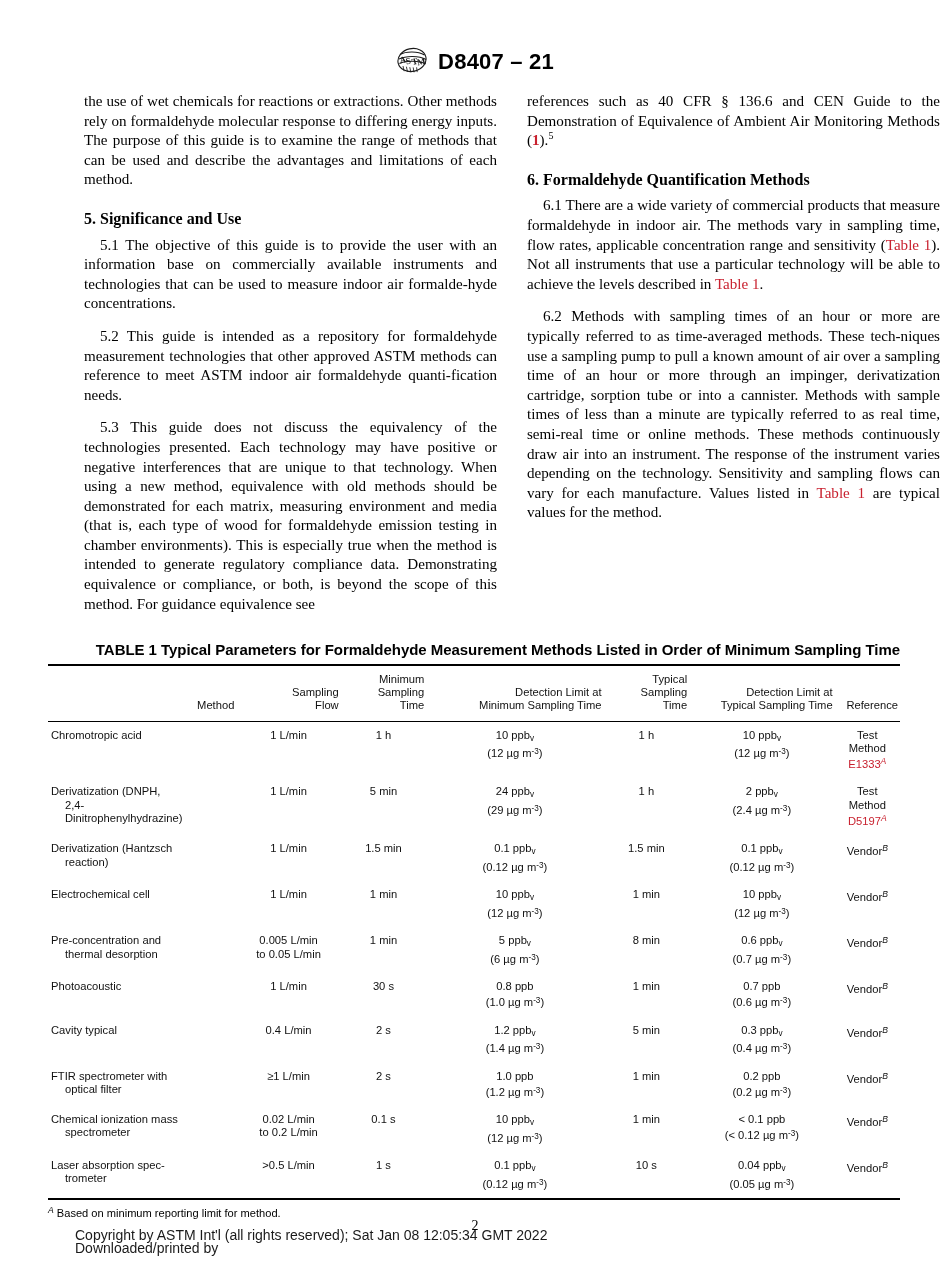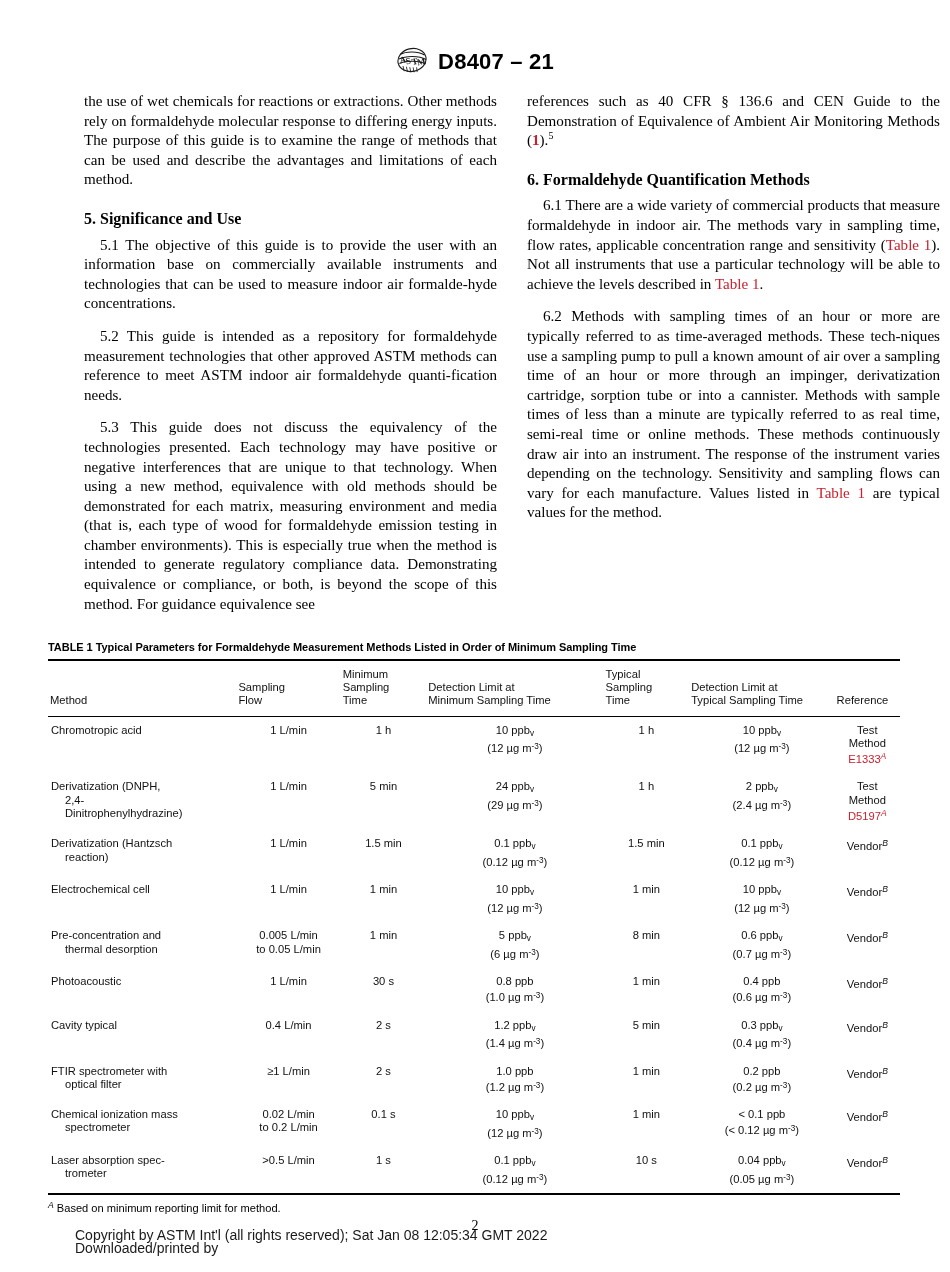--- a/index.html
+++ b/index.html
@@ -95,35 +95,35 @@
 
   
   .table-block {
     position: absolute;
     left: 48px;
     top: 641px;
     width: 852px;
     font-family: "Liberation Sans", "DejaVu Sans", sans-serif;
   }
   .table-title {
-    text-align: left;
-    font-size: 11px;
+    text-align: right;
+    font-size: 15px;
     font-weight: bold;
     margin: 0 0 6px 0;
     letter-spacing: -0.05px;
   }
   table.params {
     width: 852px;
     border-collapse: collapse;
     font-size: 11.2px;
     color: #111;
   }
   table.params thead th {
     font-weight: normal;
-    text-align: left;
+    text-align: right;
     vertical-align: bottom;
     padding: 7px 2px 8px 2px;
     line-height: 13.2px;
   }
   .rule-top { border-top: 2.1px solid #000; }
   .rule-head { border-bottom: 0.9px solid #000; }
   .rule-bot { border-bottom: 2.1px solid #000; }
   table.params tbody td {
     vertical-align: top;
     padding: 7px 2px 7px 2px;
@@ -307,21 +307,21 @@
             <td>8 min</td>
             <td><span>0.6 ppb<span class="sub">v</span></span><br><span>(0.7 µg m<span class="sup">-3</span>)</span></td>
             <td class="ref"><span>Vendor</span><span class="supi">B</span></td>
           </tr>
           <tr>
             <td class="method"><span>Photoacoustic</span></td>
             <td><span>1 L/min</span></td>
             <td>30 s</td>
             <td><span>0.8 ppb</span><br><span>(1.0 µg m<span class="sup">-3</span>)</span></td>
             <td>1 min</td>
-            <td><span>0.4 ppb</span><br><span>(0.6 µg m<span class="sup">-3</span>)</span></td>
+            <td><span>0.7 ppb</span><br><span>(0.6 µg m<span class="sup">-3</span>)</span></td>
             <td class="ref"><span>Vendor</span><span class="supi">B</span></td>
           </tr>
           <tr>
             <td class="method"><span>Cavity typical</span></td>
             <td><span>0.4 L/min</span></td>
             <td>2 s</td>
             <td><span>1.2 ppb<span class="sub">v</span></span><br><span>(1.4 µg m<span class="sup">-3</span>)</span></td>
             <td>5 min</td>
             <td><span>0.3 ppb<span class="sub">v</span></span><br><span>(0.4 µg m<span class="sup">-3</span>)</span></td>
             <td class="ref"><span>Vendor</span><span class="supi">B</span></td>

